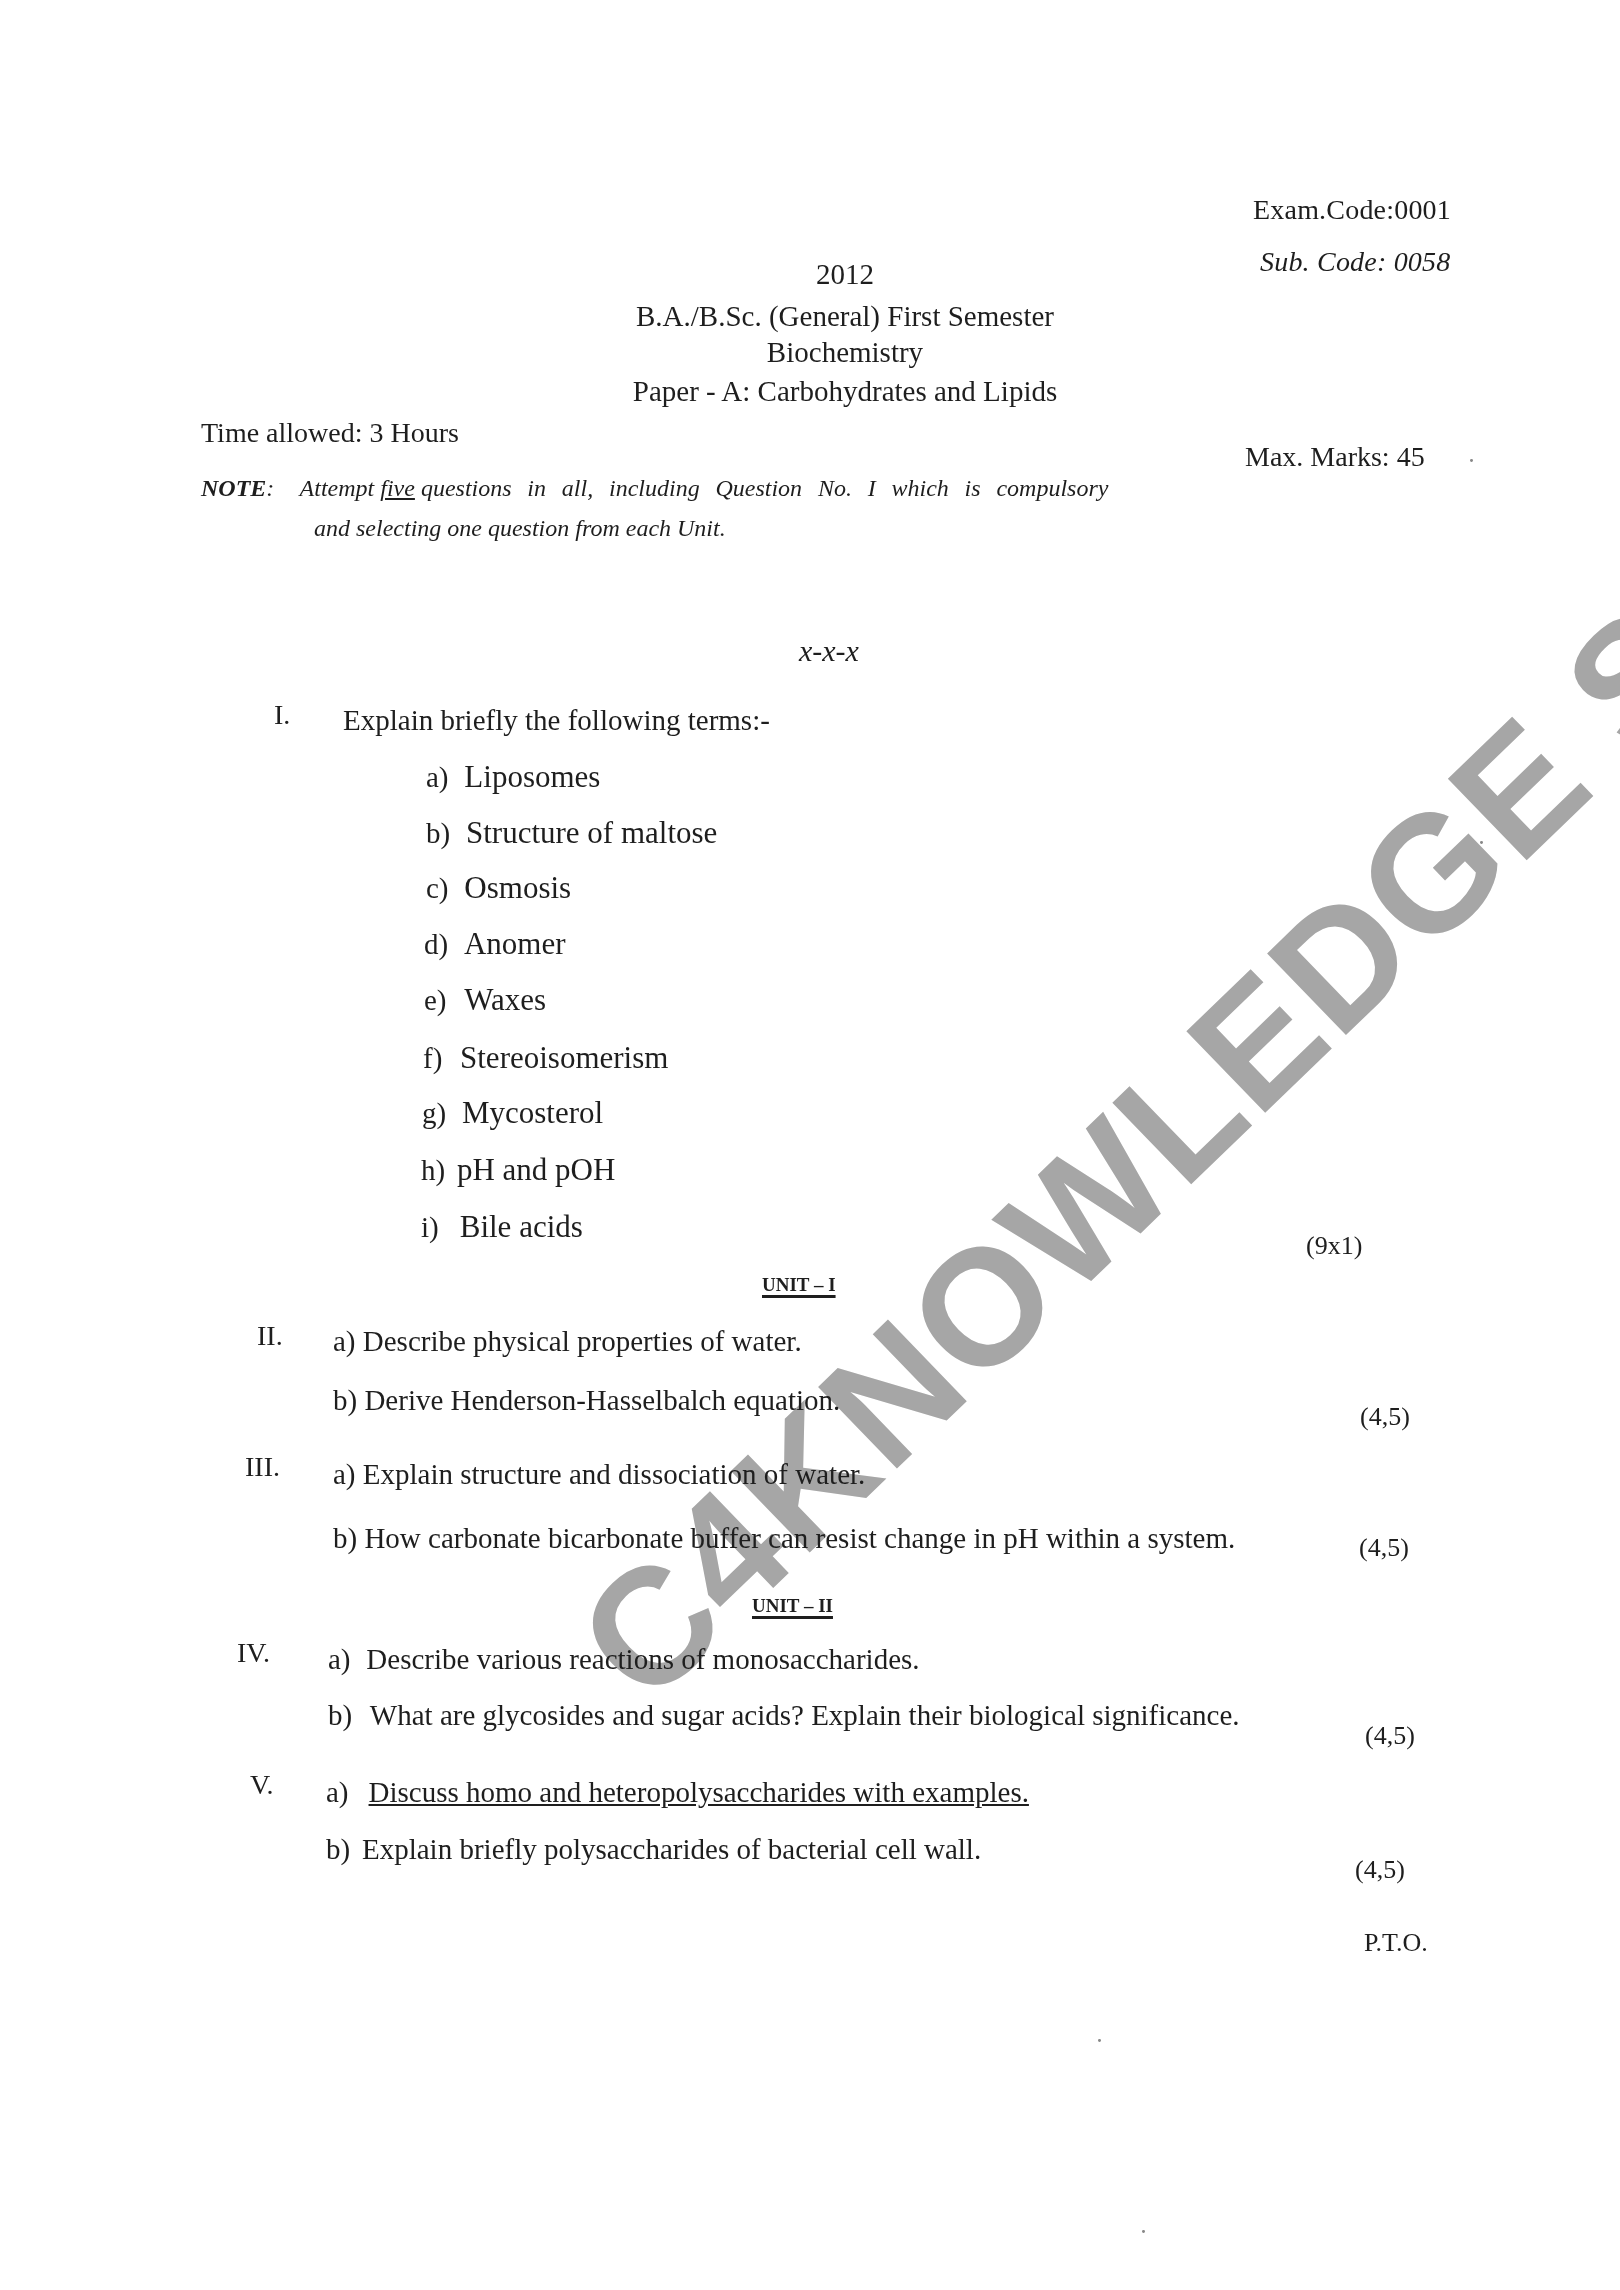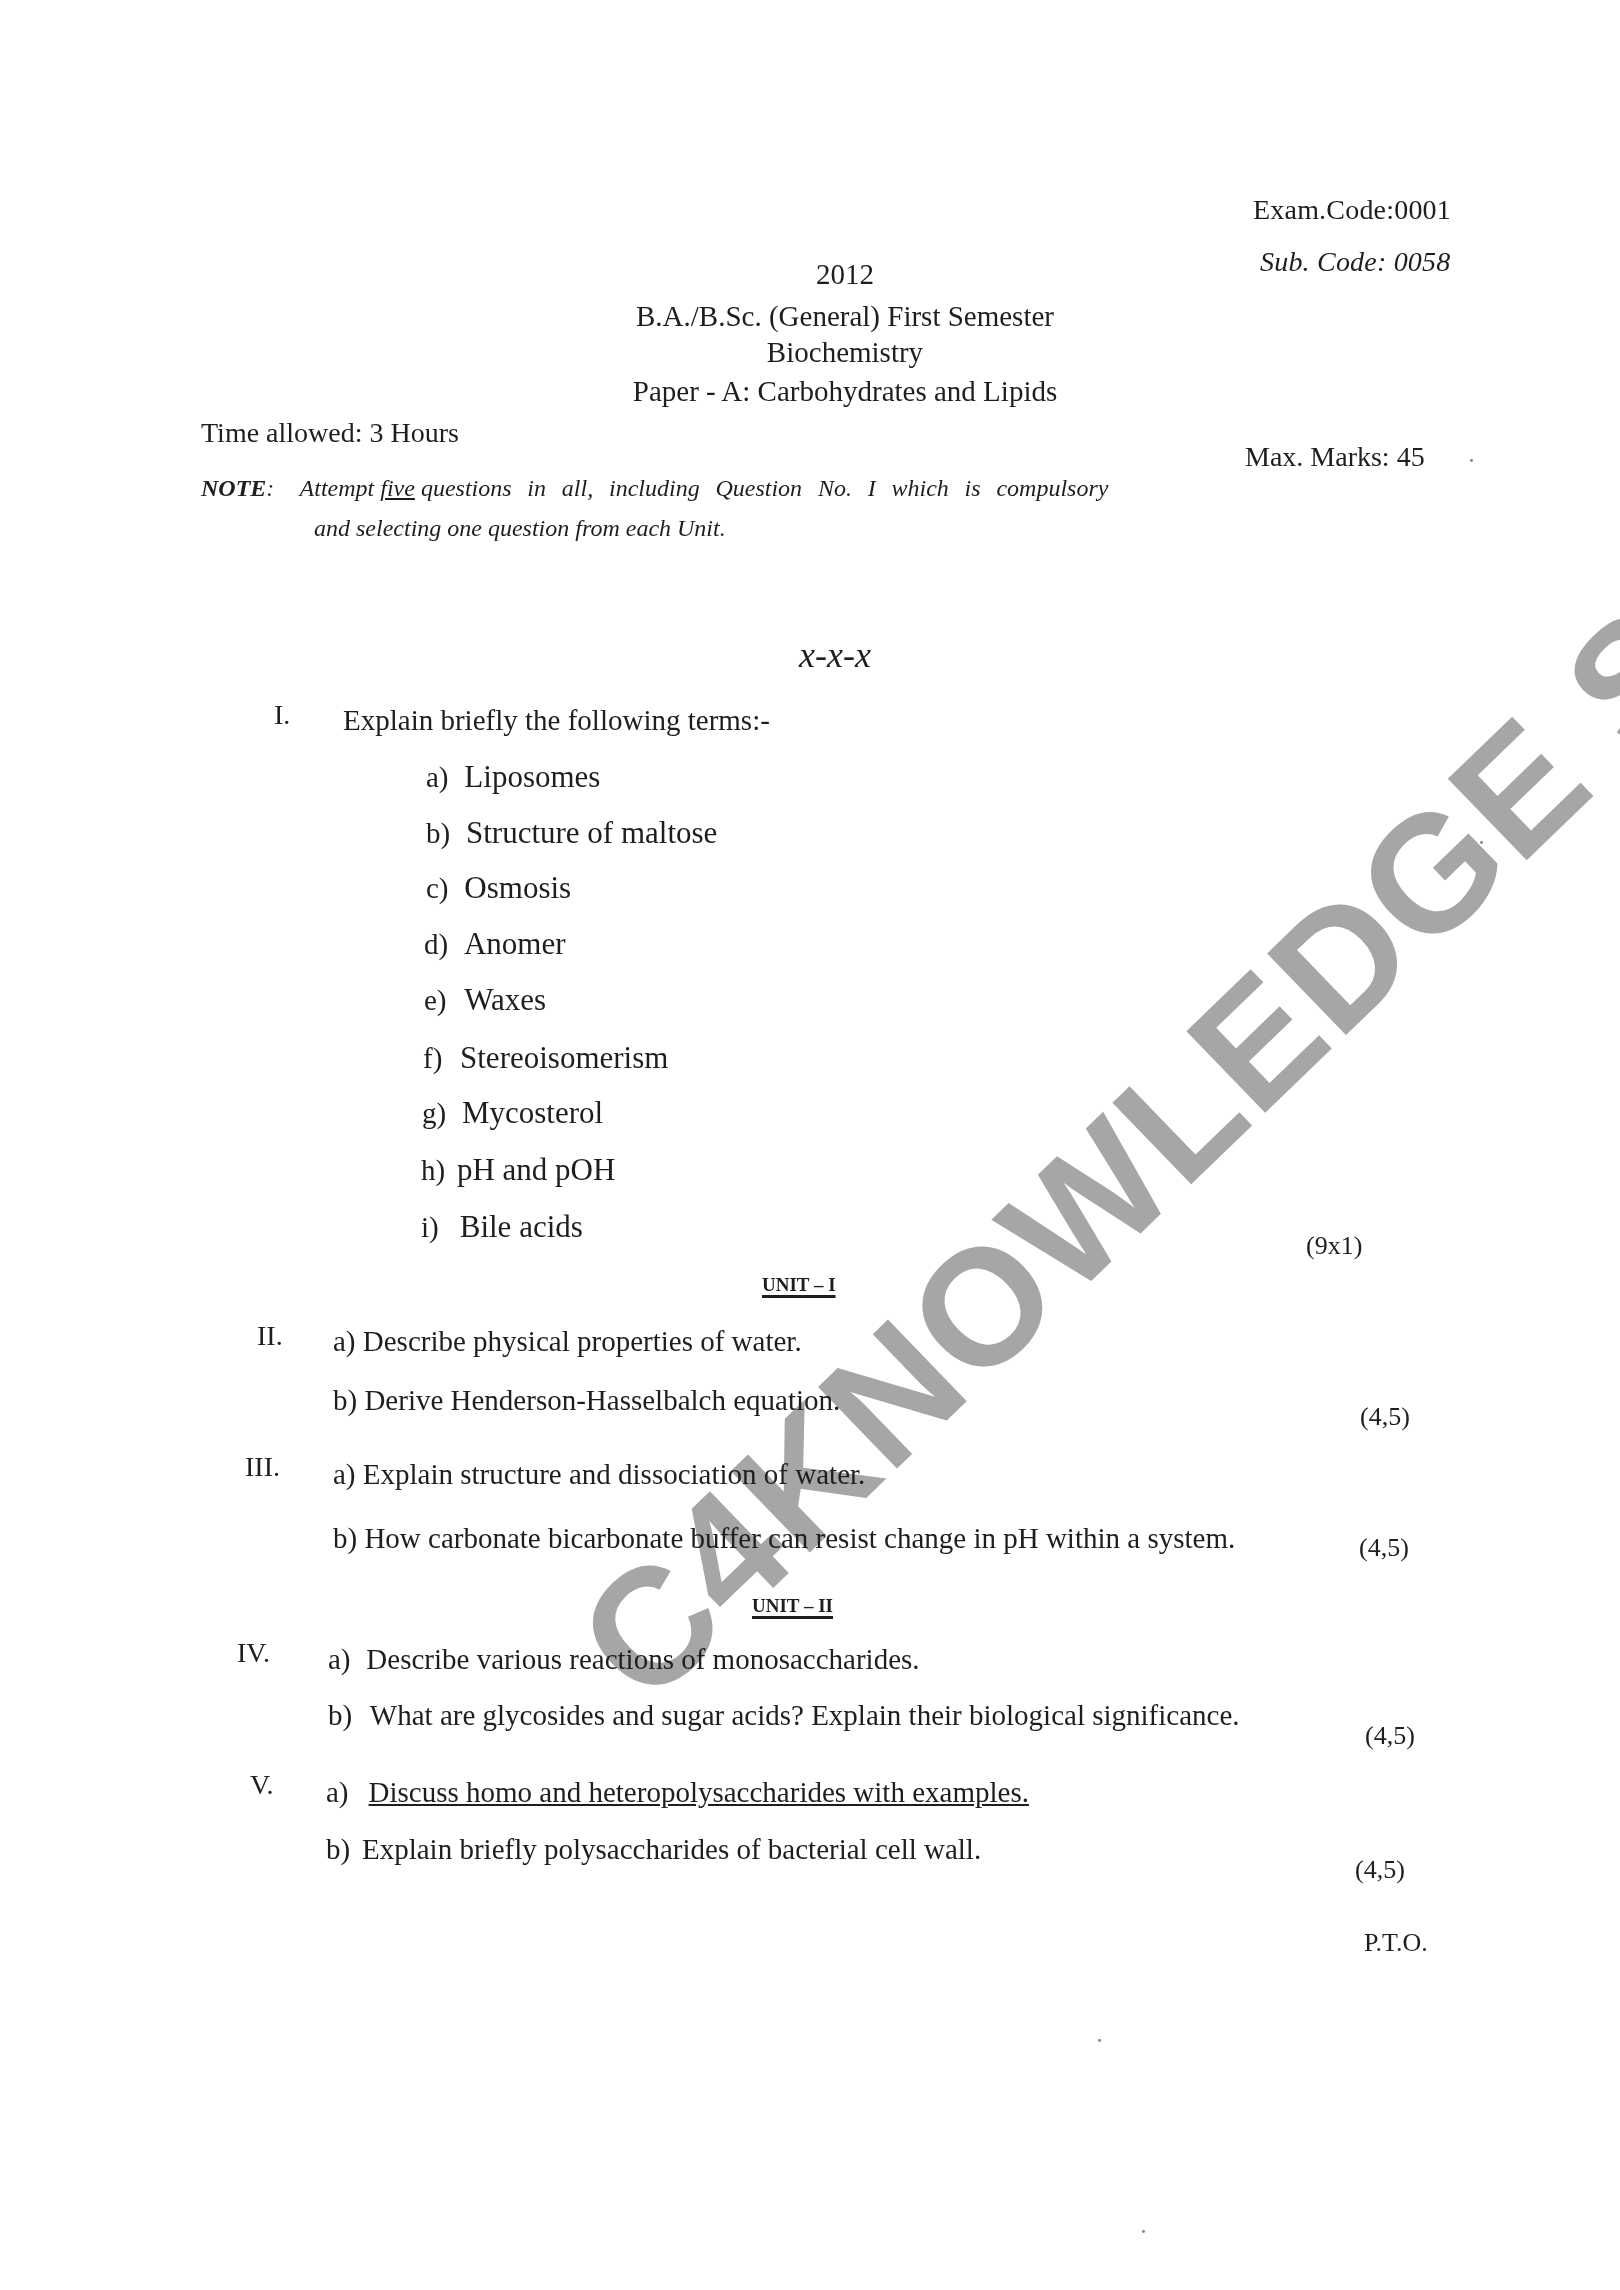--- a/index.html
+++ b/index.html
@@ -18,21 +18,21 @@
     .abs { position: absolute; white-space: nowrap; }
 
     .code-line { font-size: 28px; letter-spacing: 0.2px; }
     .head-line { font-size: 29px; text-align: center; width: 784px; left: 453px; }
 
     .meta { font-size: 28px; }
     .note { font-size: 24px; font-style: italic; }
     .note-label { font-weight: bold; font-style: italic; }
     .underline { text-decoration: underline; }
 
-    .sep { font-size: 36px; font-style: italic; }
+    .sep { font-size: 30px; font-style: italic; }
 
     .qnum { font-size: 28px; }
     .qtext { font-size: 29px; }
     .term-letter { font-size: 29px; }
     .term-text { font-size: 31px; }
 
     .unit-heading { font-size: 19px; font-weight: bold; text-decoration: underline; text-decoration-thickness: 2.9px; text-underline-offset: 3.9px; }
     .marks { font-size: 26px; }
 
     .watermark {

